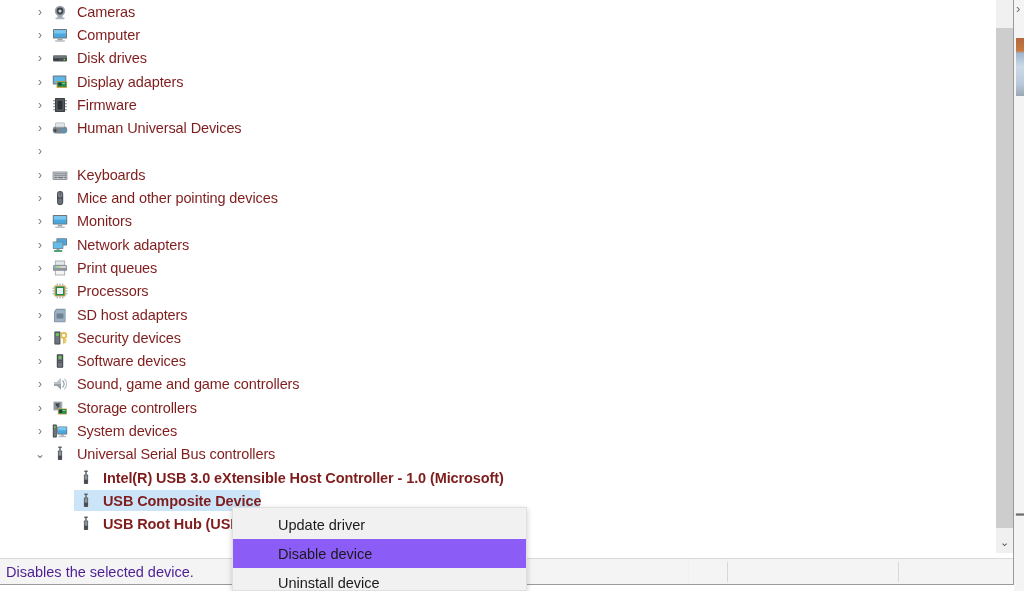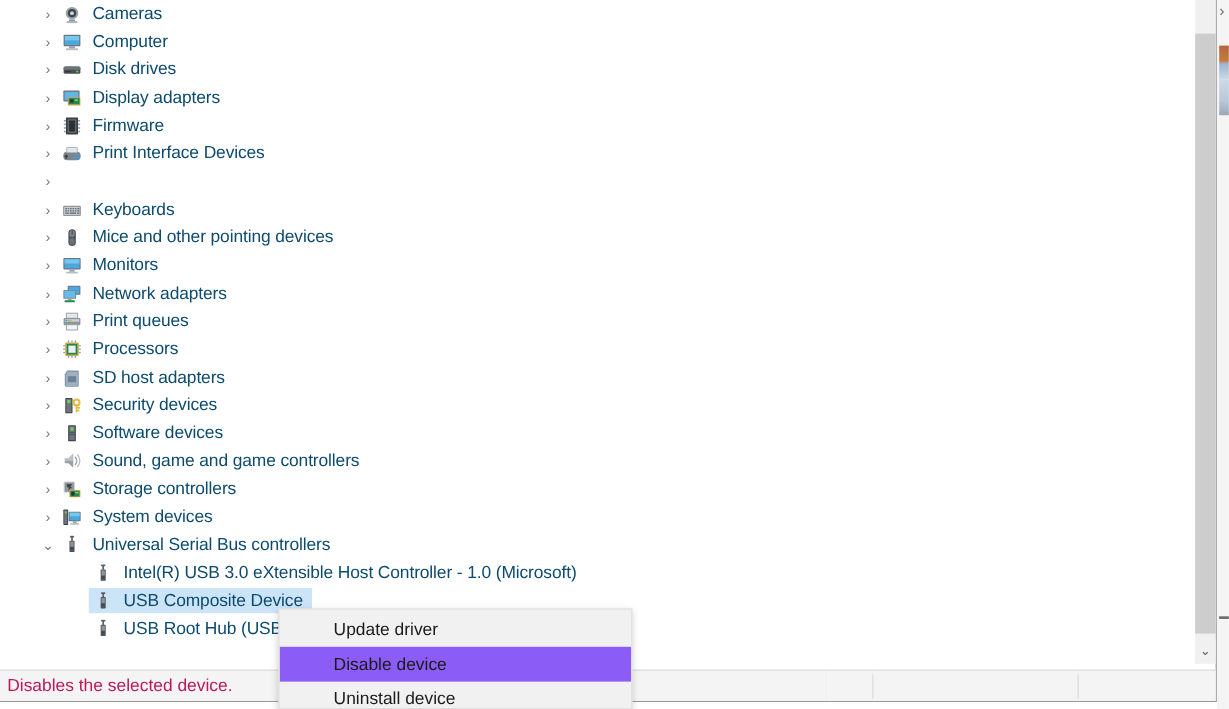--- a/index.html
+++ b/index.html
@@ -102,26 +102,26 @@
     line-height: 1;
   }
   .tree-row.level1 .twisty { left: 32px; }
   .tree-row.level1 { padding-left: 0; }
   .row-inner {
     display: flex;
     align-items: center;
     margin-left: 52px;
   }
   .tree-row.level2 .row-inner { margin-left: 78px; }
-  .tree-row.level2 { padding-left: 0; }
+  .tree-row.level2 { padding-left: 0; font-weight: bold; }
 
   .label {
     margin-left: 9px;
     font-size: 14.5px;
-    color: #0c4a6e;
+    color: #7f1d1d;
     letter-spacing: -0.1px;
   }
   .row-hl {
     position: absolute;
     left: 74px;
     top: 1px;
     height: 21px;
     background: #cce4f7;
     border-radius: 0;
     z-index: 0;
@@ -190,21 +190,21 @@
     width: 688px;
     height: 25px;
     display: flex;
     align-items: center;
     padding-left: 6px;
     box-sizing: border-box;
     background: #f4f4f4;
   }
   #status-text {
     font-size: 14.5px;
-    color: #be185d;
+    color: #4c1d95;
   }
   .status-sep {
     position: absolute;
     top: 3px;
     width: 1px;
     height: 20px;
     background: #d8d8d8;
   }
   .status-panel-blank {
     position: absolute;
@@ -345,21 +345,21 @@
               <rect x="0.8" y="6.5" width="14.4" height="7" rx="3" fill="#7d848a"></rect>
               <rect x="3.2" y="2.5" width="9.6" height="5" rx="1" fill="#aeb5bb"></rect>
               <rect x="4" y="3.3" width="8" height="3.4" fill="#e2e6e9"></rect>
               <rect x="2.6" y="8.8" width="1.2" height="3.4" fill="#3c4247"></rect>
               <rect x="1.7" y="9.7" width="3" height="1.2" fill="#3c4247"></rect>
               <circle cx="11.8" cy="9.6" r="1.1" fill="#3f9fe0"></circle>
               <circle cx="13.6" cy="11.4" r="1.1" fill="#3f9fe0"></circle>
               <circle cx="10" cy="11.4" r="1.1" fill="#3f9fe0"></circle>
             </svg>
           </span>
-          <span class="label">Print Interface Devices</span>
+          <span class="label">Human Universal Devices</span>
         </div>
       </div>
       <div class="tree-row level1">
         <div class="twisty">›</div>
       </div>
       <div class="tree-row level1">
         <div class="twisty">›</div>
         <div class="row-inner">
           <span class="icon">
             <svg width="16" height="16" viewBox="0 0 16 16" xmlns="http://www.w3.org/2000/svg">

